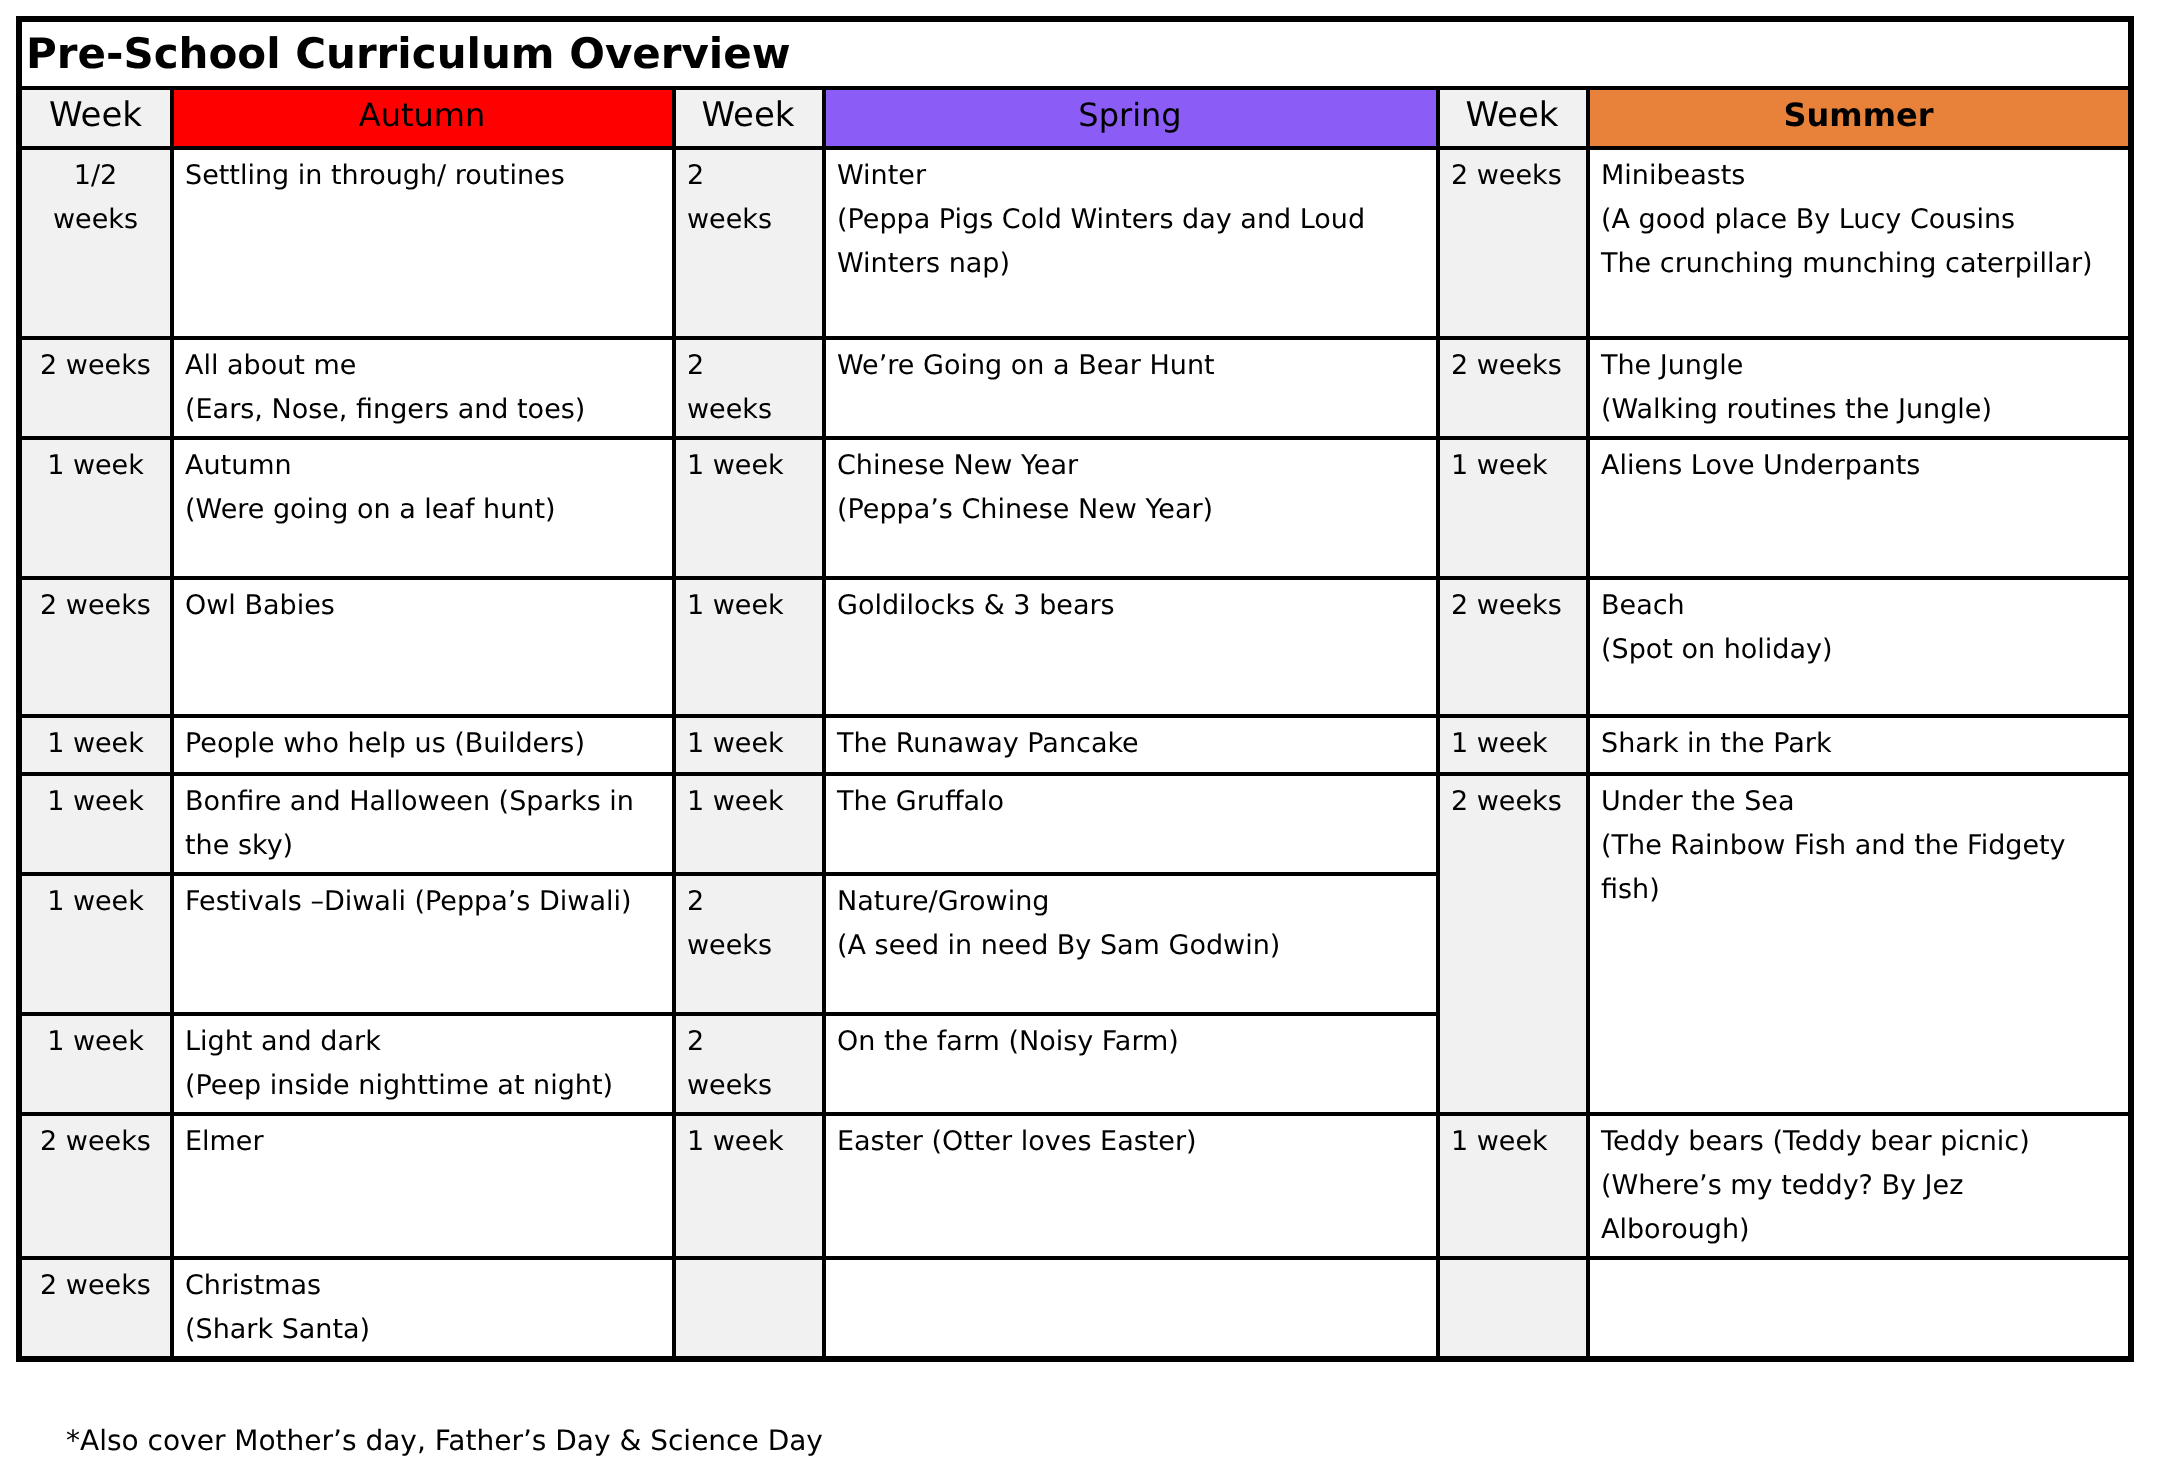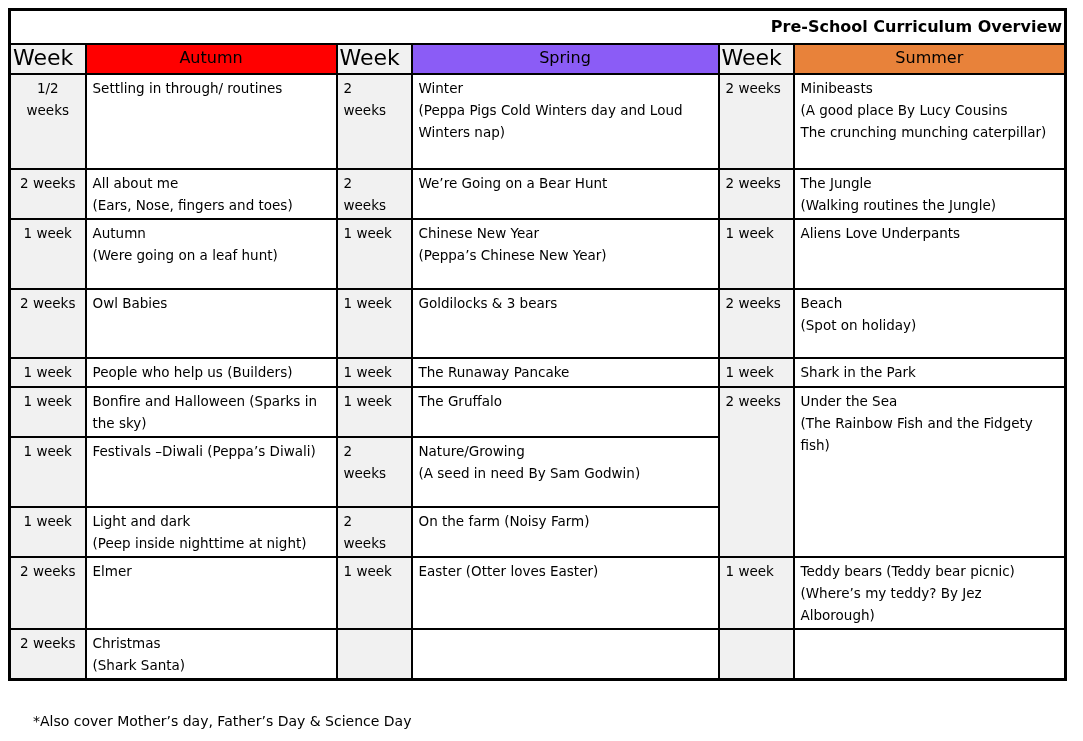--- a/index.html
+++ b/index.html
@@ -18,42 +18,43 @@
   td{
     border:2px solid #000;
     vertical-align:top;
     padding:2px 6px;
     font-size:13.5px;
     line-height:22px;
     white-space:pre-line;
     overflow:hidden;
   }
   td.title-cell{
-    text-align:right;
+    text-align:left;
     font-weight:bold;
-    font-size:16px;
+    font-size:21px;
     line-height:28px;
     padding:2px;
     white-space:normal;
   }
   td.week-head{
     background:#F1F1F1;
-    font-size:22px;
+    text-align:center;
+    font-size:17px;
     line-height:24px;
     padding:1px 2px;
   }
   td.season-head{
     text-align:center;
     font-size:16px;
     line-height:22px;
     padding:2px;
   }
   td.season-autumn{background:#FF0000;}
   td.season-spring{background:#8b5cf6;}
-  td.season-summer{background:#E8823A;}
+  td.season-summer{background:#E8823A;font-weight:bold;}
   td.wk{
     background:#F1F1F1;
     text-align:center;
     padding:2px 4px;
   }
   td.wk-left{text-align:left;padding:2px 6px;}
   .footnotes{
     margin:6px 0 0 25px;
     font-size:14px;
     line-height:23px;

